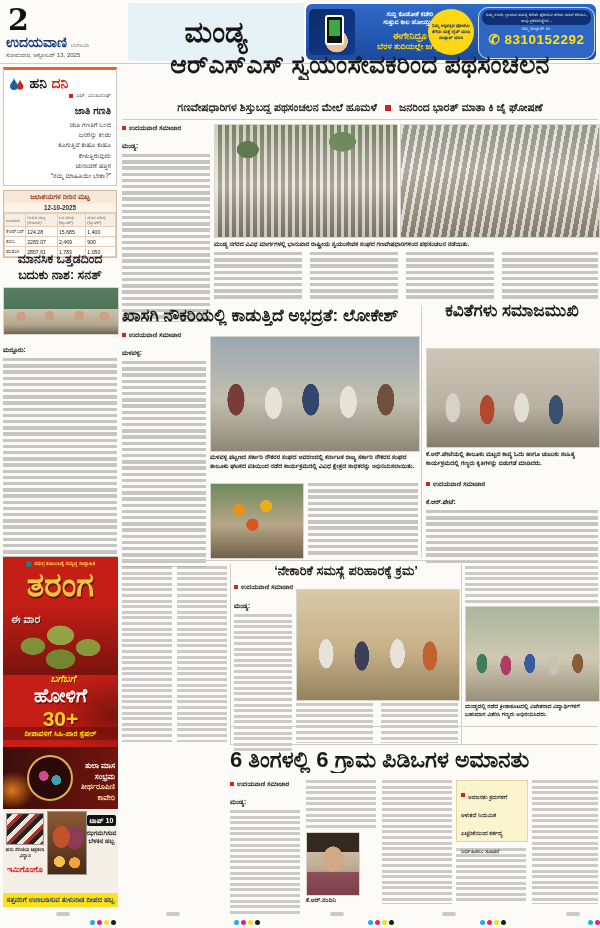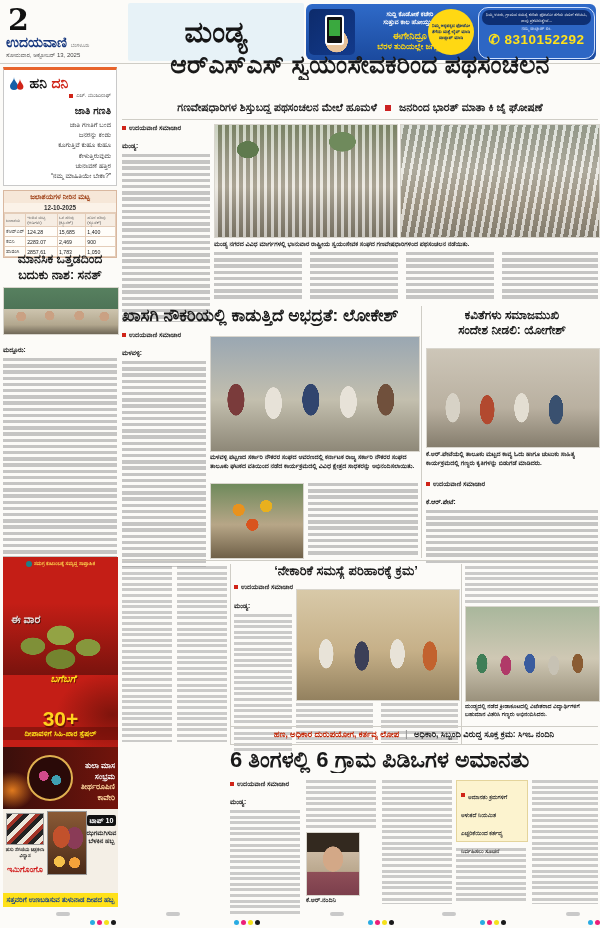--- a/index.html
+++ b/index.html
@@ -166,28 +166,30 @@
   </div>
   <div class="abs photo ph-classroom" style="left:3px;top:287px;width:114px;height:46px;"></div>
   <div class="abs" style="left:3px;top:338px;width:114px;">
     <span class="lead">ಮದ್ದೂರು:</span>
     <div class="gk" style="width:114px;height:212px;margin-top:2px;"></div>
   </div>
 
   <div class="abs" style="left:3px;top:557px;width:115px;height:350px;background:radial-gradient(80px 60px at 10% 100%,#6e0f0a,transparent 70%),radial-gradient(80px 60px at 95% 45%,#7e140c,transparent 70%),#c41e16;overflow:hidden;">
     <div class="ctr nowrap" style="margin-top:3px;font-size:5.2px;font-weight:bold;color:#ffd94e;">
       <span style="display:inline-block;width:6px;height:6px;background:#1e7f86;border-radius:50%;vertical-align:middle;margin-right:2px;"></span><span>ಸಮಗ್ರ ಕುಟುಂಬಕ್ಕೆ ಸಮೃದ್ಧ ಸಾಪ್ತಾಹಿಕ</span></div>
+    <div class="ctr nowrap" style="font-size:33px;font-weight:800;line-height:1.1;color:#f5c542;text-shadow:1px 2px 0 #5e1608;">ತರಂಗ</div>
     <div class="abs" style="left:8px;top:56px;font-size:11px;font-weight:800;color:#fff;text-shadow:1px 1px 0 #4a0d06;transform:skewX(-6deg);">ಈ ವಾರ</div>
     <div class="abs" style="left:0;top:46px;width:115px;height:72px;background:
         radial-gradient(22px 16px at 50% 45%,#93a344 60%,transparent 63%),
         radial-gradient(20px 14px at 26% 60%,#7f9038 60%,transparent 63%),
         radial-gradient(20px 14px at 74% 62%,#86973c 60%,transparent 63%),
         radial-gradient(24px 16px at 50% 78%,#74842f 60%,transparent 63%),
         linear-gradient(180deg,rgba(60,10,6,.0),rgba(60,10,6,.55));"></div>
     <div class="ctr nowrap abs" style="left:0;top:116px;width:120px;font-size:10px;font-weight:800;font-style:italic;color:#ffe11a;text-shadow:1px 1px 0 #7a1007;">ಬಗೆಬಗೆ</div>
+    <div class="ctr nowrap abs" style="left:0;top:128px;width:115px;font-size:19px;font-weight:800;color:#fff;text-shadow:1px 2px 0 #7a1007;">ಹೋಳಿಗೆ</div>
     <div class="ctr nowrap abs" style="left:0;top:150px;width:115px;font-size:21px;font-weight:800;color:#ffd21e;text-shadow:1px 2px 0 #6e0f0a;">30+</div>
     <div class="ctr nowrap abs" style="left:0;top:170px;width:115px;font-size:7.4px;font-weight:800;color:#ffe11a;background:rgba(90,12,6,.5);padding:2px 0;">ದೀಪಾವಳಿಗೆ ಸಿಹಿ-ಖಾರ ಸ್ಪೆಷಲ್</div>
     <div class="abs" style="left:0;top:190px;width:115px;height:62px;background:radial-gradient(30px 26px at 8% 70%,#e07a1e,transparent 72%),linear-gradient(90deg,#3a0f0b,#72140c);">
       <div class="abs" style="left:24px;top:8px;width:42px;height:42px;border-radius:50%;border:2px solid #e0b050;background:radial-gradient(8px 8px at 35% 45%,#d24a8a 60%,transparent 62%),radial-gradient(8px 8px at 65% 55%,#3fa0b2 60%,transparent 62%),#2a0a08;"></div>
       <div class="abs rt" style="left:60px;top:14px;width:52px;font-size:7.6px;font-weight:800;color:#fff;line-height:1.4;">
         <div>ತುಲಾ ಮಾಸ ಸಂಭ್ರಮ</div>
         <div style="color:#ffd9a0;">ತೀರ್ಥರೂಪಿಣಿ ಕಾವೇರಿ</div>
       </div>
     </div>
     <div class="abs" style="left:0;top:252px;width:115px;height:84px;background:#f4efe6;">
@@ -229,23 +231,22 @@
     <span class="lead">ಮಳವಳ್ಳಿ:</span>
     <div class="gk" style="width:84px;height:206px;margin-top:2px;"></div>
   </div>
   <div class="abs photo ph-group" style="left:210px;top:336px;width:208px;height:114px;"></div>
   <div class="abs cap" style="left:210px;top:453px;width:208px;height:27px;">ಮಳವಳ್ಳಿ ಪಟ್ಟಣದ ಸರ್ಕಾರಿ ನೌಕರರ ಸಂಘದ ಆವರಣದಲ್ಲಿ ಕರ್ನಾಟಕ ರಾಜ್ಯ ಸರ್ಕಾರಿ ನೌಕರರ ಸಂಘದ ತಾಲೂಕು ಘಟಕದ ವತಿಯಿಂದ ನಡೆದ ಕಾರ್ಯಕ್ರಮದಲ್ಲಿ ವಿವಿಧ ಕ್ಷೇತ್ರದ ಸಾಧಕರನ್ನು ಅಭಿನಂದಿಸಲಾಯಿತು.</div>
   <div class="abs photo ph-garland" style="left:210px;top:483px;width:92px;height:74px;"></div>
   <div class="abs gk" style="left:308px;top:483px;width:110px;height:74px;"></div>
 
   <div class="abs vrule" style="left:421px;top:306px;height:252px;"></div>
 
-  <div class="abs ctr" style="left:426px;top:308px;width:172px;font-size:12px;font-weight:800;line-height:1.25;">
+  <div class="abs ctr" style="left:426px;top:300px;width:172px;font-size:17px;font-weight:800;line-height:1.25;">
     <div class="nowrap">ಕವಿತೆಗಳು ಸಮಾಜಮುಖಿ</div>
-    <div class="nowrap">ಸಂದೇಶ ನೀಡಲಿ: ಯೋಗೇಶ್</div>
   </div>
   <div class="abs photo ph-yogesh" style="left:426px;top:348px;width:172px;height:98px;"></div>
   <div class="abs cap" style="left:426px;top:450px;width:172px;height:27px;">ಕೆ.ಆರ್.ಪೇಟೆಯಲ್ಲಿ ತಾಲೂಕು ಮಟ್ಟದ ಕಾವ್ಯ ಓದು ಹಾಗೂ ಚುಟುಕು ಸಾಹಿತ್ಯ ಕಾರ್ಯಕ್ರಮದಲ್ಲಿ ಗಣ್ಯರು ಕೃತಿಗಳನ್ನು ಬಿಡುಗಡೆ ಮಾಡಿದರು.</div>
   <div class="abs byline" style="left:426px;top:480px;"><span class="bsq"></span><span>ಉದಯವಾಣಿ ಸಮಾಚಾರ</span></div>
   <div class="abs" style="left:426px;top:490px;width:172px;">
     <span class="lead">ಕೆ.ಆರ್.ಪೇಟೆ:</span>
     <div class="gk" style="width:172px;height:56px;margin-top:2px;"></div>
   </div>
 
   <div class="abs hrule" style="left:122px;top:560px;width:476px;"></div>
@@ -262,25 +263,20 @@
   <div class="abs photo ph-weavers" style="left:296px;top:589px;width:162px;height:110px;"></div>
   <div class="abs gk2" style="left:296px;top:703px;width:77px;height:40px;"></div>
   <div class="abs gk2" style="left:381px;top:703px;width:77px;height:40px;"></div>
 
   <div class="abs vrule" style="left:461px;top:564px;height:180px;"></div>
   <div class="abs gk2" style="left:465px;top:566px;width:133px;height:38px;"></div>
   <div class="abs photo ph-kids" style="left:465px;top:606px;width:133px;height:94px;"></div>
   <div class="abs cap" style="left:465px;top:703px;width:133px;height:38px;font-size:5.8px;">ಮಂಡ್ಯದಲ್ಲಿ ನಡೆದ ಕ್ರೀಡಾಕೂಟದಲ್ಲಿ ವಿಜೇತರಾದ ವಿದ್ಯಾರ್ಥಿಗಳಿಗೆ ಬಹುಮಾನ ವಿತರಿಸಿ ಗಣ್ಯರು ಅಭಿನಂದಿಸಿದರು.</div>
 
   <div class="abs hrule" style="left:230px;top:726px;width:368px;"></div>
-  <div class="abs ctr nowrap" style="left:230px;top:729px;width:368px;font-size:8.4px;font-weight:800;">
-    <span style="color:#c22200;">ಹಣ, ಅಧಿಕಾರ ದುರುಪಯೋಗ, ಕರ್ತವ್ಯ ಲೋಪ</span>
-    <span style="color:#999;margin:0 4px;">|</span>
-    <span style="color:#222;">ಅಧಿಕಾರಿ, ಸಿಬ್ಬಂದಿ ವಿರುದ್ಧ ಸೂಕ್ತ ಕ್ರಮ: ಸಿಇಒ ನಂದಿನಿ</span>
-  </div>
   <div class="abs hrule" style="left:230px;top:744px;width:368px;"></div>
 
   <div class="abs nowrap" style="left:230px;top:747px;width:368px;font-size:22px;font-weight:800;">6 ತಿಂಗಳಲ್ಲಿ 6 ಗ್ರಾಮ ಪಿಡಿಒಗಳ ಅಮಾನತು</div>
 
   <div class="abs" style="left:230px;top:780px;width:70px;">
     <div class="byline"><span class="bsq"></span><span>ಉದಯವಾಣಿ ಸಮಾಚಾರ</span></div>
     <div style="margin-top:2px;"><span class="lead">ಮಂಡ್ಯ:</span></div>
     <div class="gk2" style="width:70px;height:106px;margin-top:2px;"></div>
   </div>
   <div class="abs gk2" style="left:306px;top:780px;width:70px;height:48px;"></div>

